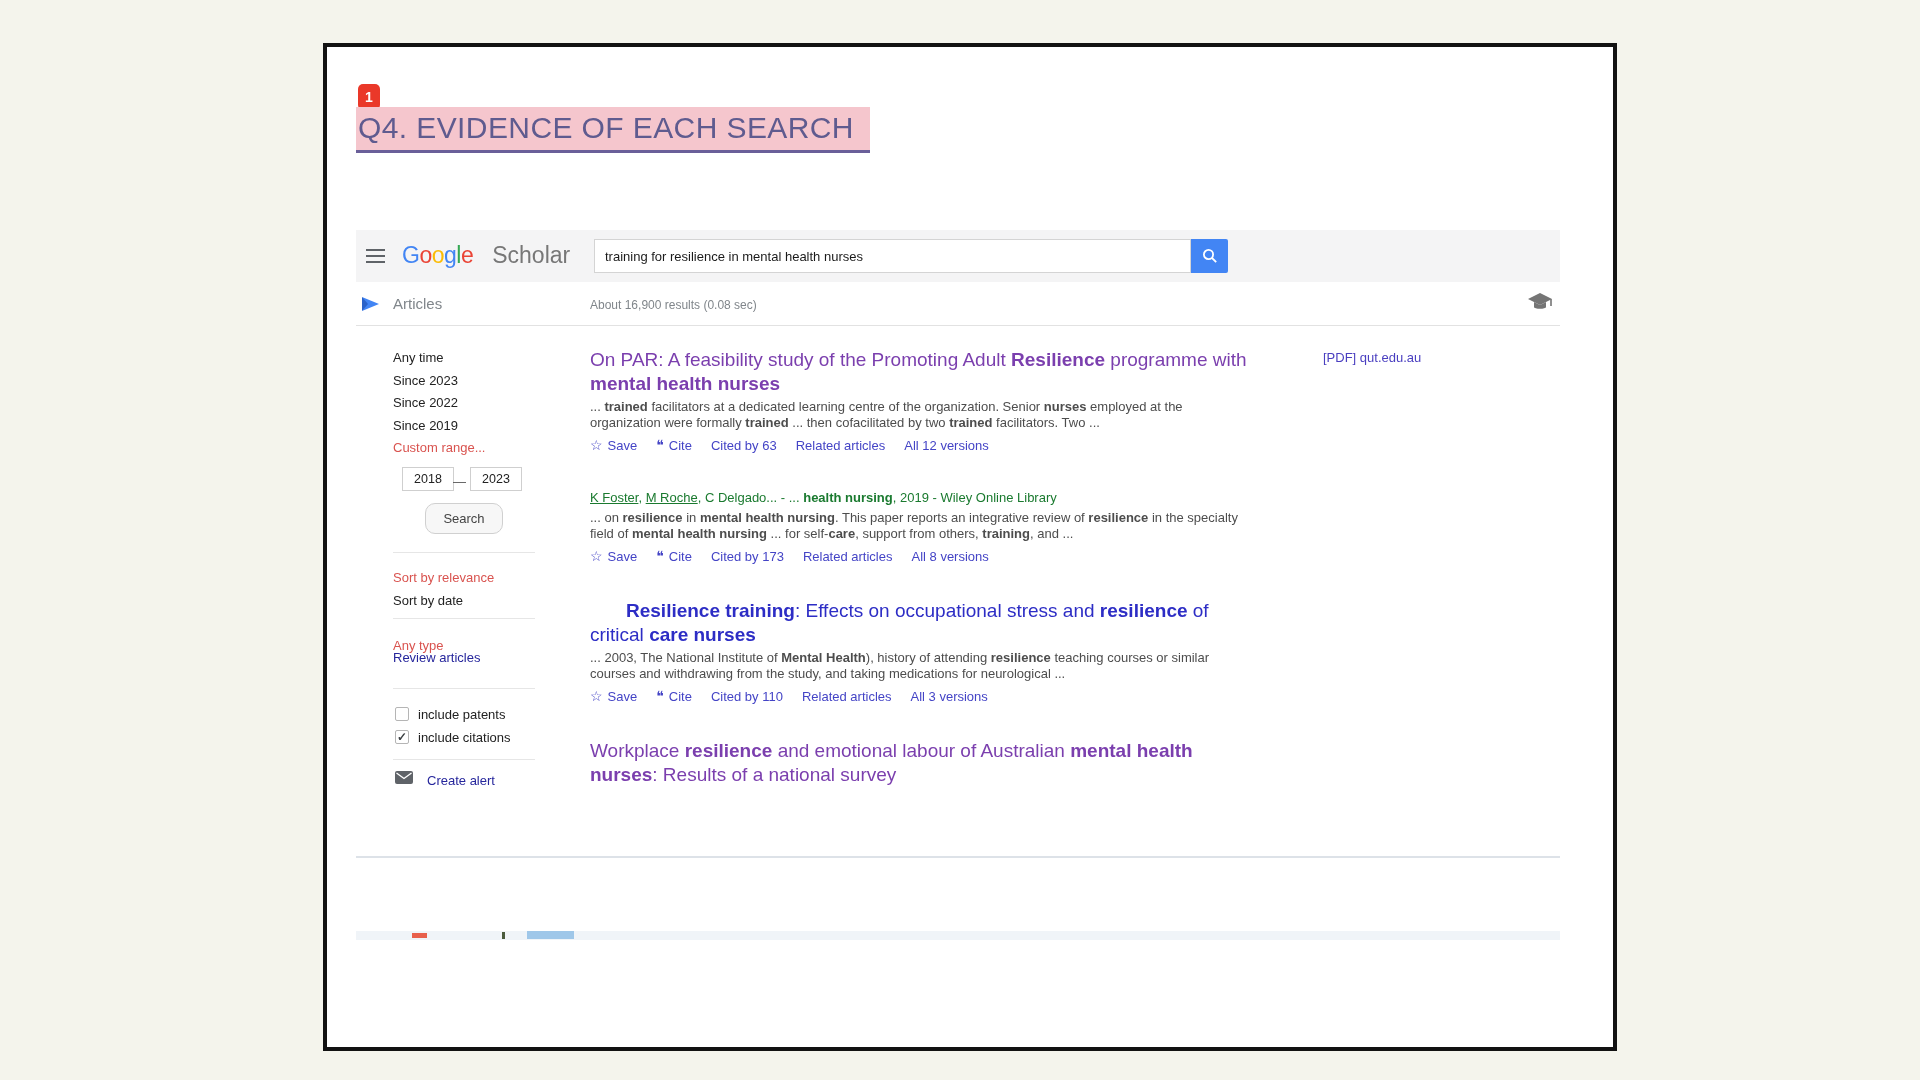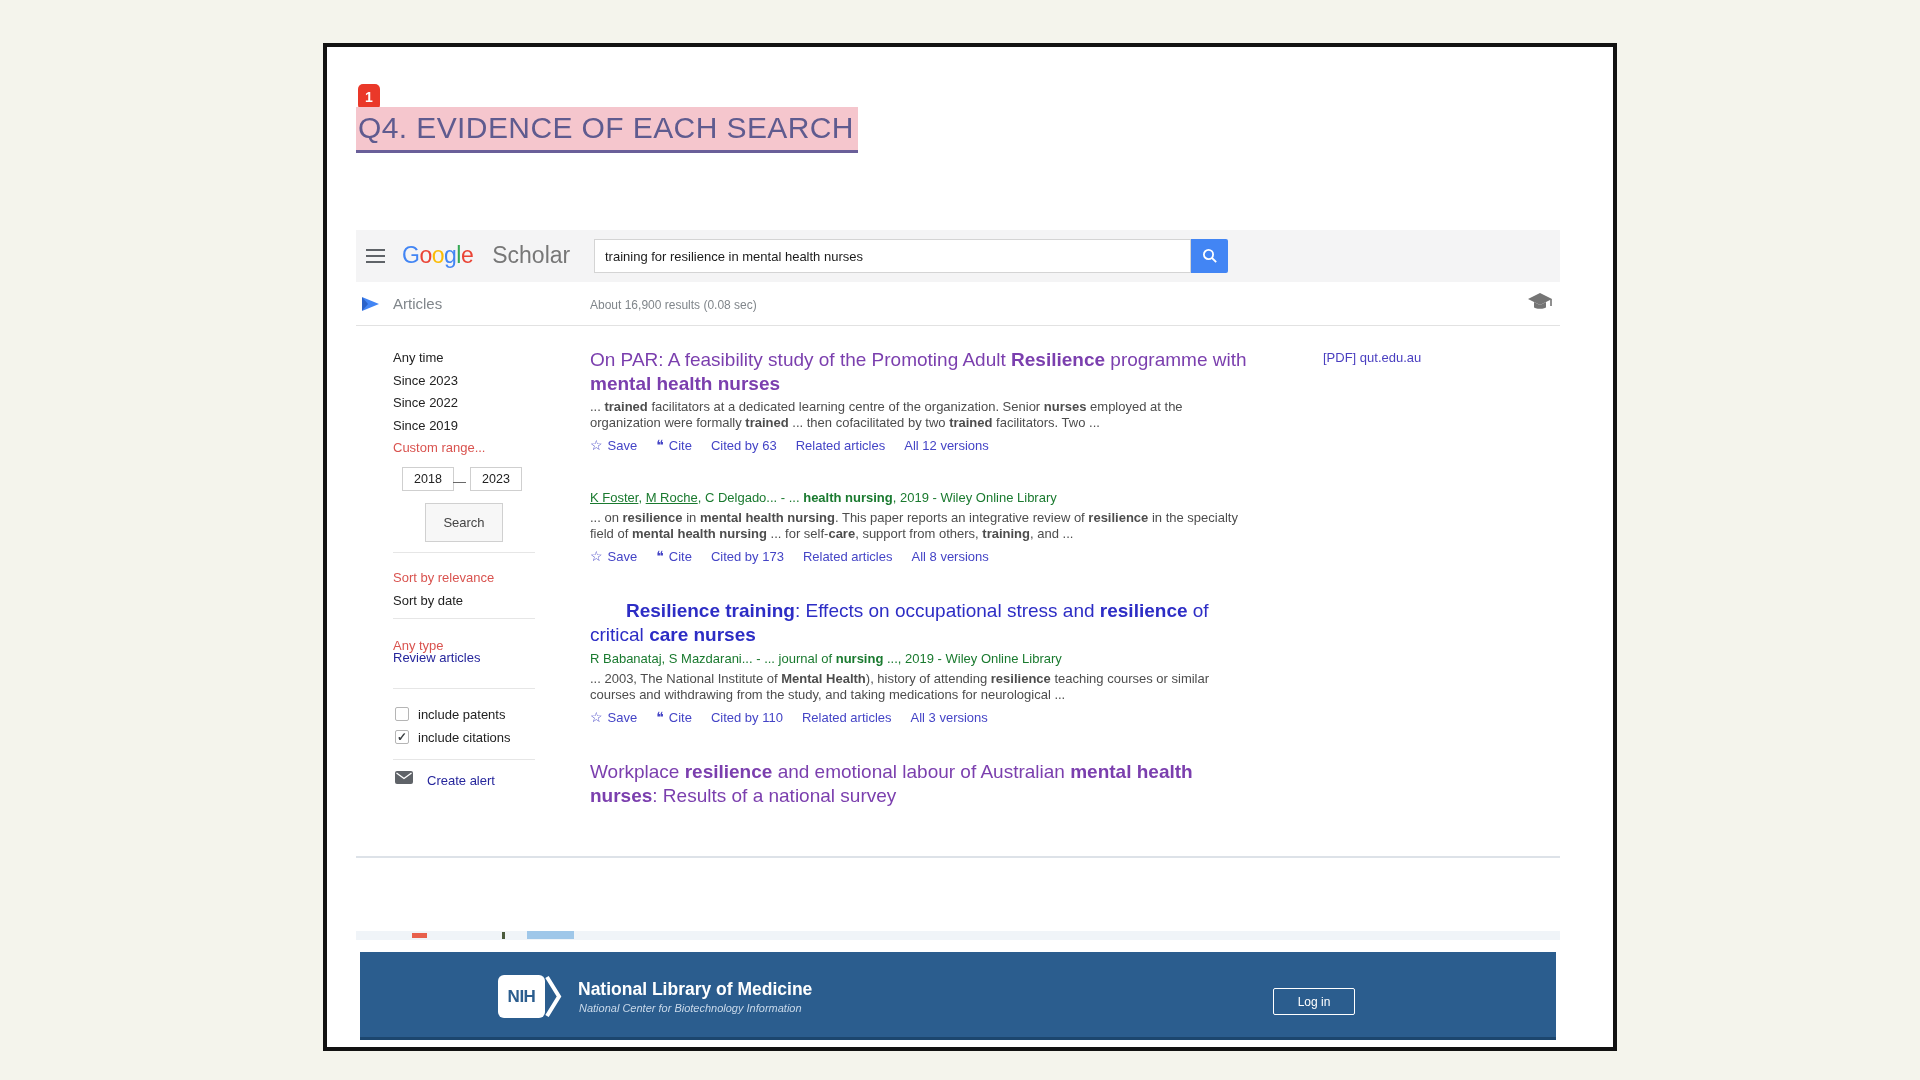--- a/index.html
+++ b/index.html
@@ -12,21 +12,21 @@
   body{background:#f4f4ec; font-family:"Liberation Sans", sans-serif; position:relative;}
 
   .slide{position:absolute; left:323px; top:43px; width:1294px; height:1008px;
          background:#fff; border:4px solid #121212;}
 
   .badge{position:absolute; left:31px; top:37px; width:22px; height:26px;
          background:var(--badge-red); color:#fff; font-size:14px; font-weight:bold;
          border-radius:5px; display:flex; align-items:center; justify-content:center;}
   .page-title{position:absolute; left:29px; top:60px; display:inline-block;
          background:var(--highlight-pink); color:var(--title-purple);
-         font-size:30px; letter-spacing:.4px; padding:4px 4px 5px 2px;
+         font-size:30px; letter-spacing:.4px; padding:4px 16px 5px 2px;
          border-bottom:3px solid #6a5f99; white-space:nowrap;}
 
   
   .sch-header{position:absolute; left:29px; top:183px; width:1204px; height:52px; background:#f4f4f5;}
   .hamburger{position:absolute; left:10px; top:19px; width:19px; height:14px; cursor:pointer;}
   .hamburger span{display:block; height:2px; background:#5f6368; margin-bottom:4px;}
   .sch-logo{position:absolute; left:46px; top:12px; font-size:23px; white-space:nowrap;}
   .sch-logo .word{letter-spacing:-.5px;}
   .sch-logo .scholar{color:#777; margin-left:19px;}
   .search-box{position:absolute; left:238px; top:9px; width:597px; height:34px;
@@ -44,22 +44,22 @@
 
   
   .sidebar{position:absolute; left:66px; top:300px; width:165px; font-size:13px; color:#222;}
   .sb{position:absolute; left:0; white-space:nowrap; cursor:pointer;}
   .sb.red{color:var(--selected-red);}
   .sb.bluish{color:#26269c;}
   .sb-divider{position:absolute; left:0; width:142px; height:1px; background:#e6e6e6;}
   .range-input{position:absolute; width:52px; height:24px; border:1px solid #cfcfcf;
         font-size:12.5px; text-align:center; color:#222; font-family:"Liberation Sans",sans-serif;}
   .range-dash{position:absolute; left:60px; top:127px; color:#555;}
-  .sb-search-btn{position:absolute; left:32px; top:156px; width:78px; height:39px;
-        background:#f7f7f7; border:1px solid #d0d0d0; border-radius:0;
+  .sb-search-btn{position:absolute; left:32px; top:156px; width:78px; height:31px;
+        background:#f7f7f7; border:1px solid #d0d0d0; border-radius:10px;
         font-size:13px; color:#444; display:flex; align-items:center; justify-content:center; cursor:pointer;}
   .cb{position:absolute; left:2px; width:14px; height:14px; border:1px solid #b5b5b5;
         border-radius:2px; background:#fff; cursor:pointer; font-size:12px; line-height:12px;
         color:#3c4043; text-align:center;}
   .cb.checked::after{content:"✓"; font-weight:bold;}
   .cb-label{position:absolute; left:25px; white-space:nowrap; cursor:pointer;}
   .envelope{position:absolute; left:2px; top:424px;}
   .alert-label{position:absolute; left:34px; top:426px; color:#26269c; cursor:pointer;}
 
   
@@ -213,21 +213,20 @@
             <span>Related articles</span>
           </span>
           <span class="action">
             <span>All 8 versions</span>
           </span>
         </div>
   </div>
 
   <div class="result">
     <div class="r-title"><span style="font-weight: 700; margin-left: 36px;">Resilience training</span><span>: Effects on occupational stress and </span><span style="font-weight: 700;">resilience</span><span> of critical </span><span style="font-weight: 700;">care nurses</span></div>
-    <div class="r-authors"><span>R Babanataj, S Mazdarani... - ... journal of </span><span style="font-weight: 700;">nursing</span><span> ..., 2019 - Wiley Online Library</span></div>
     <div class="r-snippet"><span>... 2003, The National Institute of </span><span style="font-weight: 700;">Mental Health</span><span>), history of attending </span><span style="font-weight: 700;">resilience</span><span> teaching courses or similar courses and withdrawing from the study, and taking medications for neurological ...</span></div>
     <div class="r-actions">
           <span class="action">
             <span class="a-icon">☆</span>
             <span>Save</span>
           </span>
           <span class="action">
             <span class="a-icon">❝</span>
             <span>Cite</span>
           </span>
@@ -249,25 +248,14 @@
   </div>
 </div>
   <div class="pdf-link">[PDF] qut.edu.au</div>
   <div class="bottom-divider"></div>
 
   <div class="frag-strip"></div>
   <div class="frag red"></div>
   <div class="frag tick"></div>
   <div class="frag blue"></div>
 
-  <div class="nlm-banner">
-    <div class="nih-logo">
-      <div class="nih-box">NIH</div>
-      <svg width="18" height="47" viewBox="0 0 18 47">
-        <polyline points="2,4 14,23.5 2,43" fill="none" stroke="#fff" stroke-width="4"></polyline>
-      </svg>
-    </div>
-    <div class="nlm-title">National Library of Medicine</div>
-    <div class="nlm-sub">National Center for Biotechnology Information</div>
-    <div class="login-btn">Log in</div>
-  </div>
 
 </div>
 
 </body></html>

